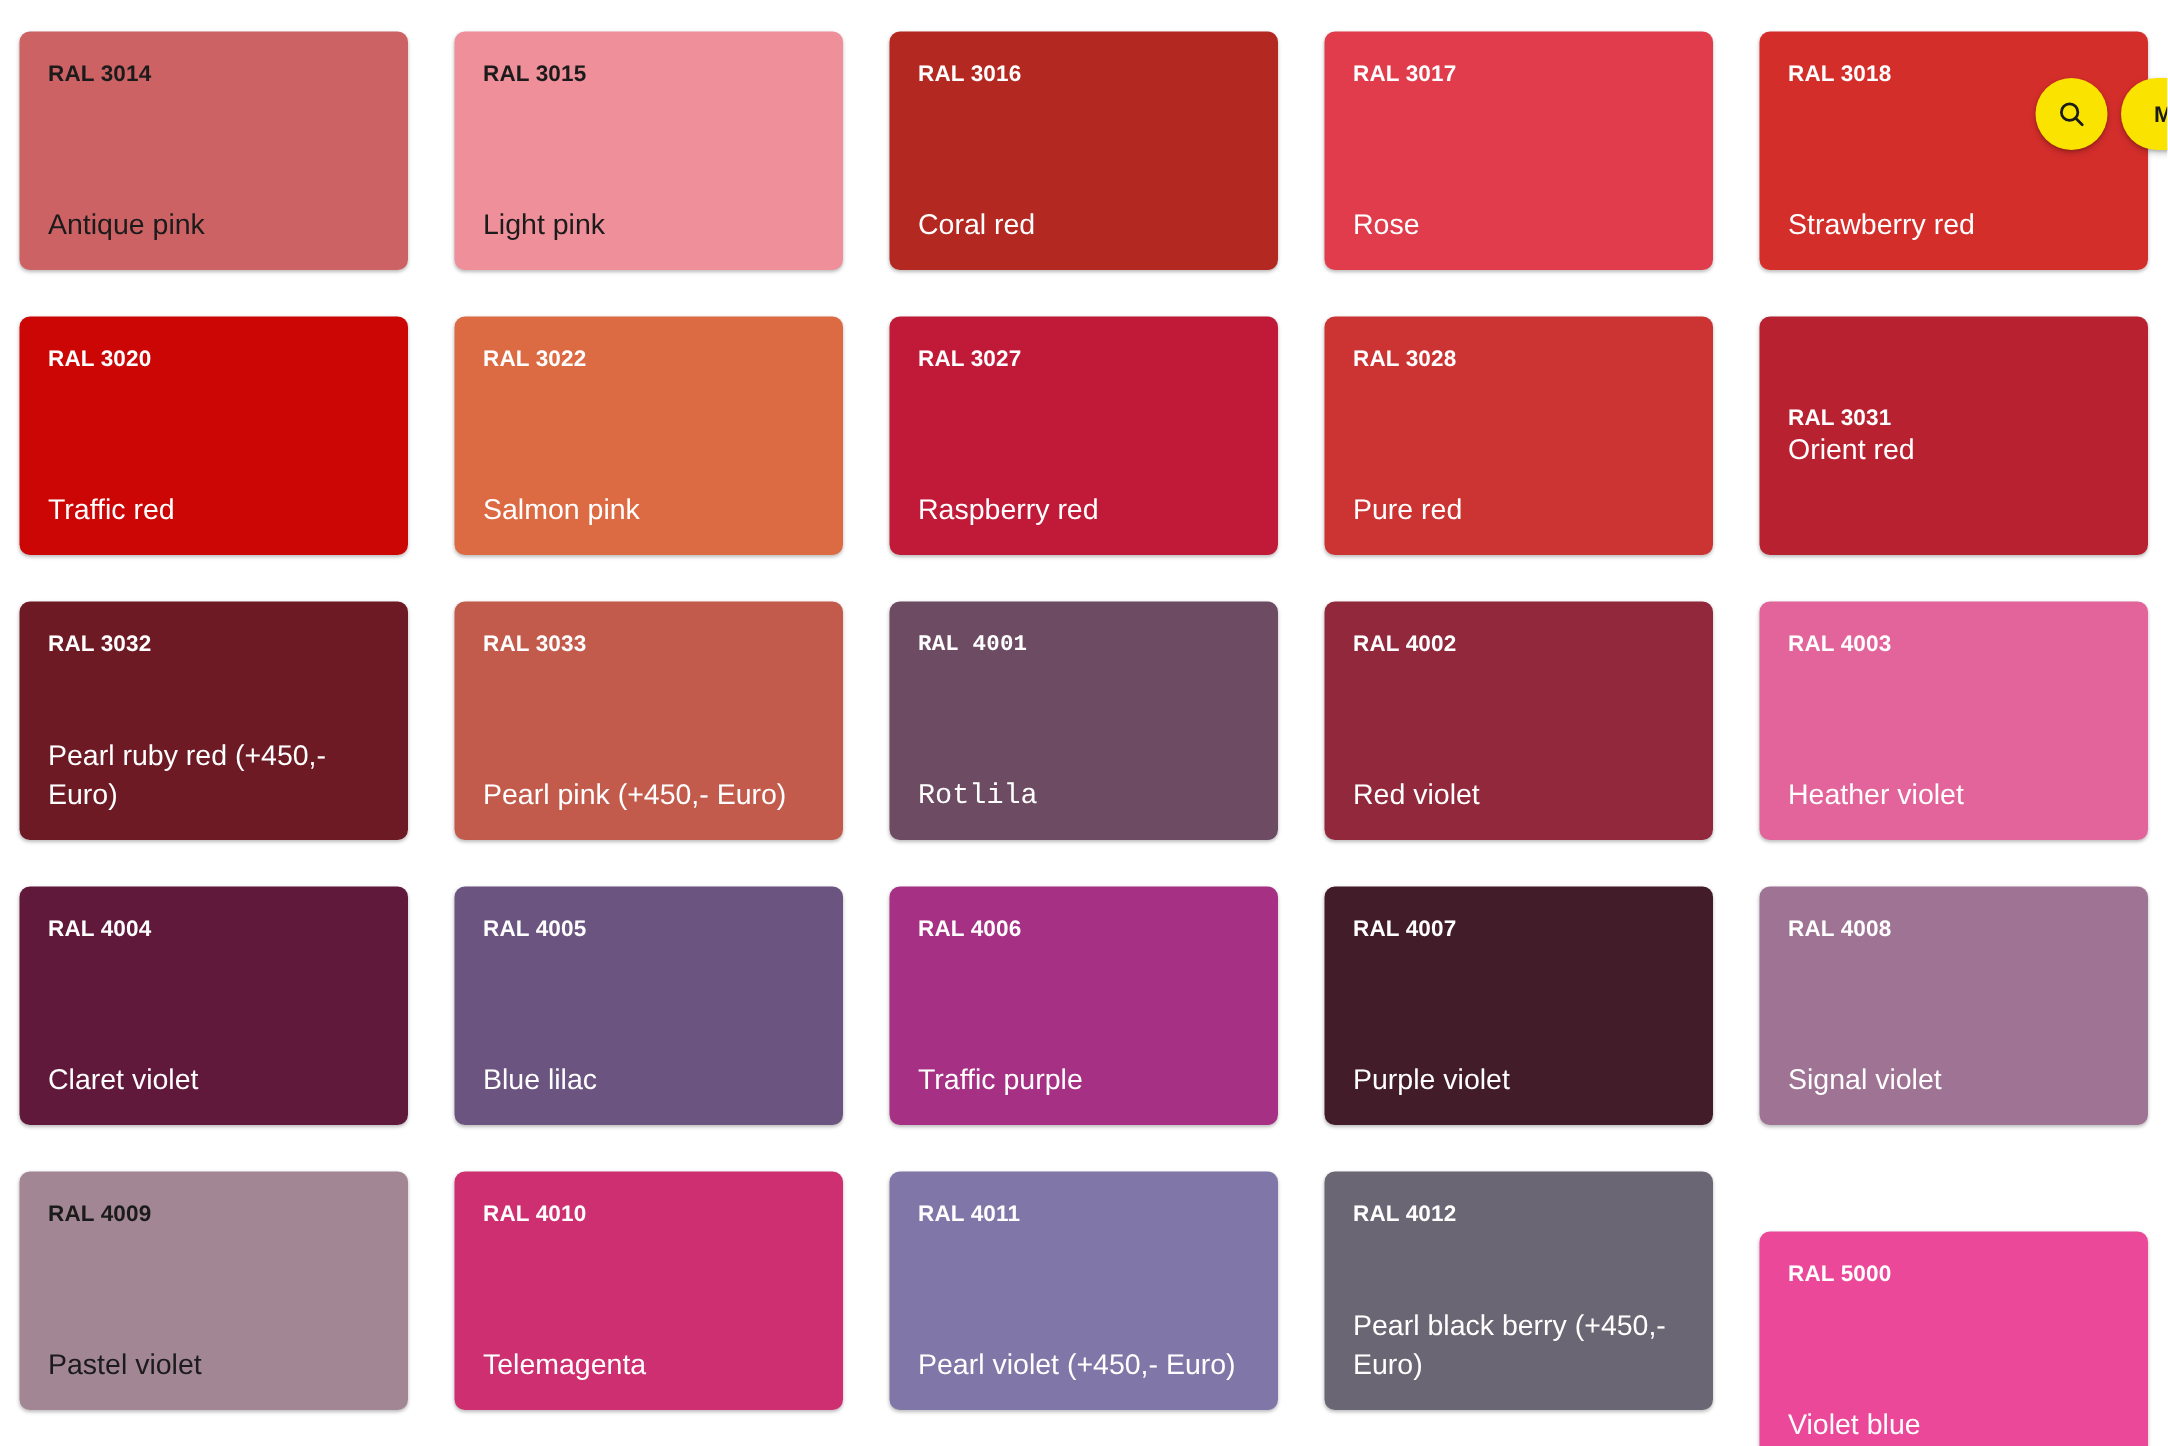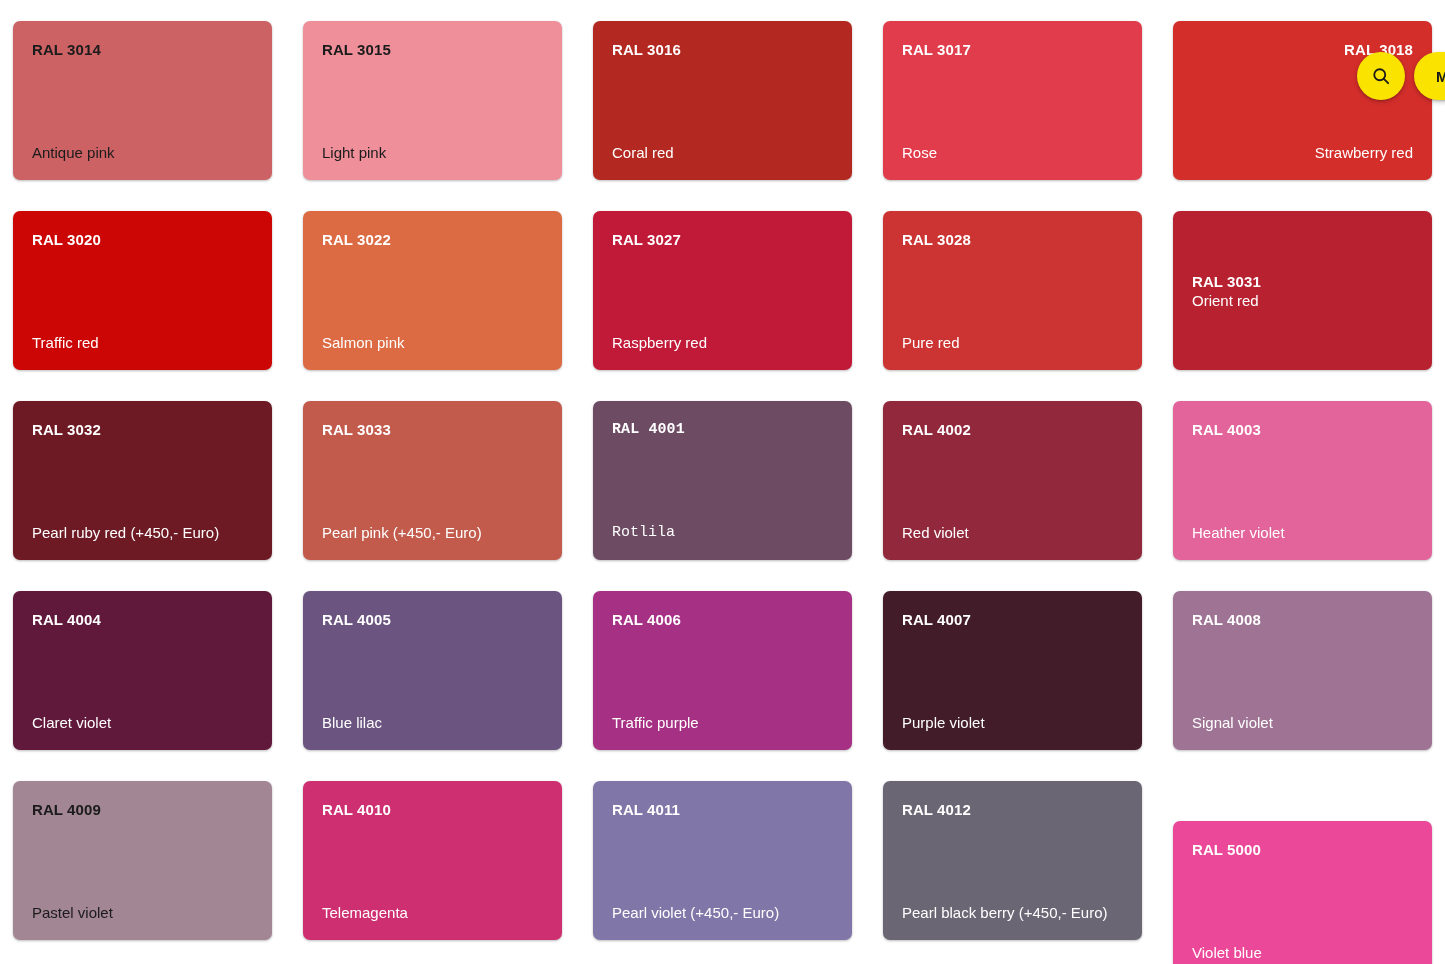--- a/index.html
+++ b/index.html
@@ -47,21 +47,21 @@
 
   .swatch-code {
     font-size: 15px;
     font-weight: bold;
     line-height: 1.2;
     letter-spacing: 0.1px;
     margin: 0;
   }
 
   .swatch-name {
-    font-size: 15px;
+    font-size: 19px;
     font-weight: normal;
     line-height: 1.34;
     margin: 0;
   }
 
   .light-text .swatch-code,
   .light-text .swatch-name { color: #ffffff; }
 
   .dark-text .swatch-code,
   .dark-text .swatch-name { color: #1b1b1b; }
@@ -128,21 +128,21 @@
         <div class="swatch-name">Light pink</div>
       </div>
       <div class="swatch-card light-text" style="background: rgb(179, 40, 33);">
         <div class="swatch-code">RAL 3016</div>
         <div class="swatch-name">Coral red</div>
       </div>
       <div class="swatch-card light-text" style="background: rgb(224, 60, 75);">
         <div class="swatch-code">RAL 3017</div>
         <div class="swatch-name">Rose</div>
       </div>
-      <div class="swatch-card light-text" style="background: rgb(212, 46, 43); text-align: right;">
+      <div class="swatch-card light-text" style="background: rgb(212, 46, 43);">
         <div class="swatch-code">RAL 3018</div>
         <div class="swatch-name">Strawberry red</div>
       </div>
       <div class="swatch-card light-text" style="background: rgb(204, 5, 5);">
         <div class="swatch-code">RAL 3020</div>
         <div class="swatch-name">Traffic red</div>
       </div>
       <div class="swatch-card light-text" style="background: rgb(220, 107, 67);">
         <div class="swatch-code">RAL 3022</div>
         <div class="swatch-name">Salmon pink</div>

